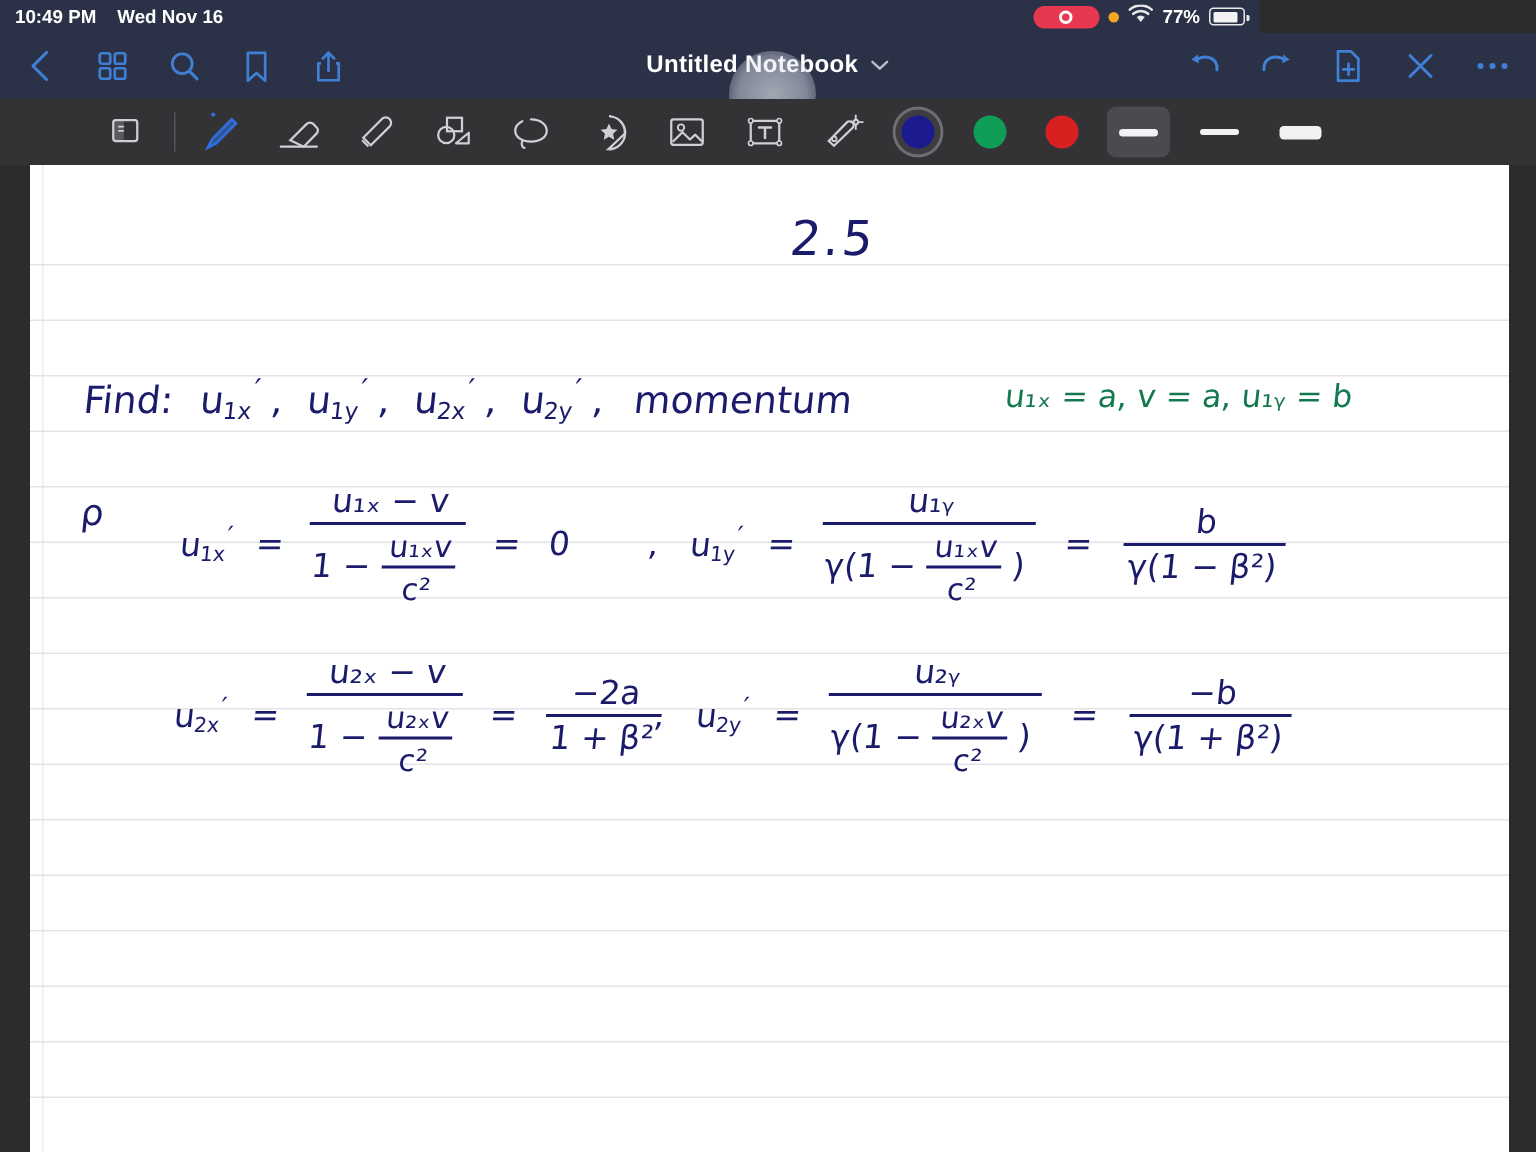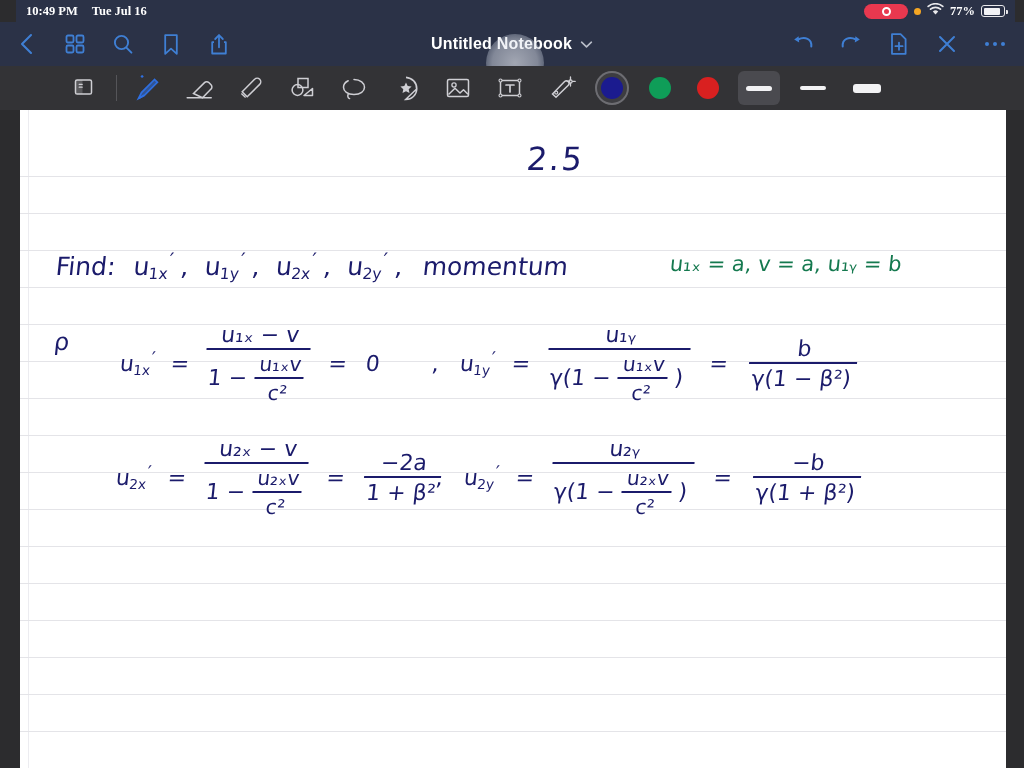--- a/index.html
+++ b/index.html
@@ -6,26 +6,26 @@
   html, body {
     width: 1024px; height: 768px;
     background: #2c2c2e;
     font-family: "Liberation Sans", sans-serif;
     overflow: hidden;
   }
   .app { position: relative; width: 1024px; height: 768px; }
 
   
   .status-bar {
-    position: absolute; top: 0; left: 16px; width: 999px; height: 22px;
+    position: absolute; top: 0; left: 0; width: 840px; height: 22px;
     background: #2b3247;
     display: flex; align-items: center; justify-content: space-between;
     padding: 0 10px;
     color: #ffffff;
-    font-size: 12.5px; font-weight: bold; font-family: Liberation Serif, serif;
+    font-size: 12.5px; font-weight: bold;
   }
   .status-left { display: flex; align-items: center; gap: 14px; }
   .status-right { display: flex; align-items: center; gap: 6px; }
   .rec-pill {
     background: #e8384f; color: #fff;
     width: 44px; height: 15px; border-radius: 8px;
     display: flex; align-items: center; justify-content: center;
   }
   .rec-dot {
     width: 9px; height: 9px; border-radius: 50%;
@@ -141,21 +141,21 @@
   .mid { display: inline-block; vertical-align: middle; }
 </style>
 </head>
 <body>
 
 <div class="app">
 
   <div class="status-bar">
     <div class="status-left">
       <span>10:49 PM</span>
-      <span>Tue Jul 16</span>
+      <span>Wed Nov 16</span>
     </div>
     <div class="status-right">
       <span class="rec-pill">
         <span class="rec-dot"></span>
       </span>
       <span class="orange-dot"></span>
       <span class="wifi">
         <svg width="17" height="13" viewBox="0 0 17 13">
           <path d="M8.5 11.6 L11.2 8.4 a4.3 4.3 0 0 0 -5.4 0 Z" fill="#e9e9ec"></path>
           <path d="M3.5 6.2 a7.6 7.6 0 0 1 10 0" stroke="#e9e9ec" stroke-width="1.7" fill="none" stroke-linecap="round"></path>

